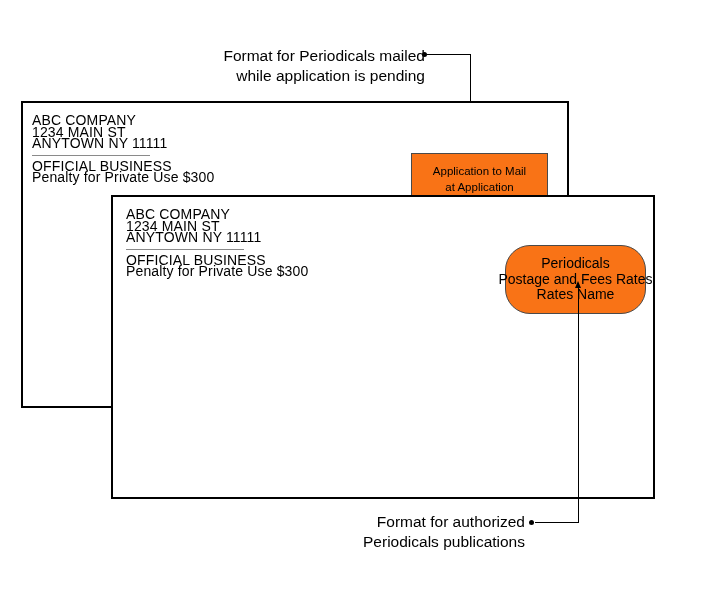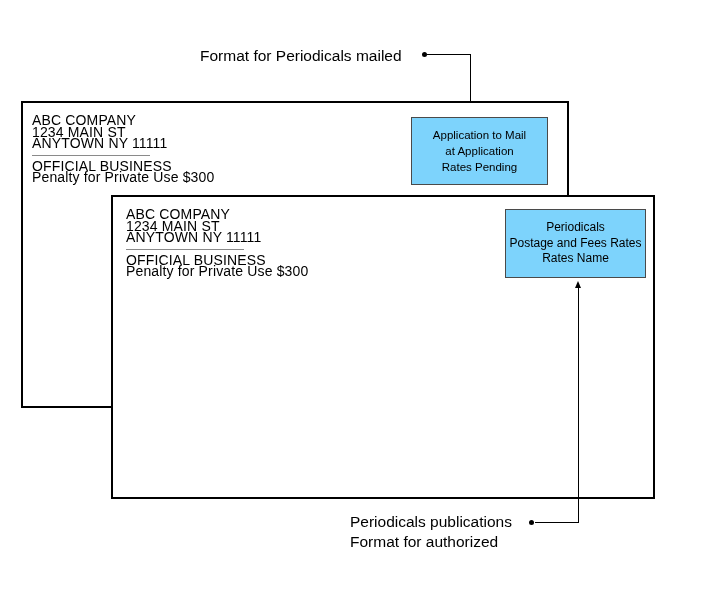--- a/index.html
+++ b/index.html
@@ -19,21 +19,21 @@
     background: #ffffff;
   }
 
   
   .caption {
     position: absolute;
     font-size: 15.5px;
     line-height: 20px;
     color: #000000;
     white-space: nowrap;
-    text-align: left;
+    text-align: right;
   }
   .caption .cap-line {
     display: block;
   }
 
   
   .leader-dot {
     position: absolute;
     width: 5px;
     height: 5px;
@@ -89,48 +89,51 @@
     width: 118px;
     height: 1px;
     background: #8a8a8a;
     margin: 5px 0 5px 0;
   }
 
   
   .imprint {
     position: absolute;
     box-sizing: border-box;
-    background: #7dd3fc;
+    background: #f97316;
     border: 1px solid #4a4a4a;
     display: flex;
     flex-direction: column;
     align-items: center;
     justify-content: center;
     text-align: center;
     color: #000000;
     white-space: nowrap;
+    margin-top: 36px;
   }
   .imprint .imp-line { display: block; }
 
   #imprint-pending {
     font-size: 11.5px;
     line-height: 16px;
   }
   #imprint-authorized {
-    font-size: 12px;
+    font-size: 14px;
     line-height: 15.5px;
+    border-radius: 25px;
   }
 </style>
 </head>
 <body>
 
 <div id="stage">
 
   <div class="caption" id="caption-top" style="left:200px; top:46px; width:225px;">
     <span class="cap-line">Format for Periodicals mailed</span>
+    <span class="cap-line">while application is pending</span>
   </div>
 
   <div class="leader-dot" style="left:422px; top:52px;"></div>
   <div class="leader-h" style="left:427px; top:54px; width:44px;"></div>
   <div class="leader-v" style="left:470px; top:54px; height:58px;"></div>
   <div class="arrow-down" style="left:467px; top:110px;"></div>
 
   <div class="envelope" id="envelope-pending" style="left:21px; top:101px; width:548px; height:307px; z-index:1;">
 
     <div class="addr-block" style="left:9px; top:12px;">
@@ -166,17 +169,17 @@
     <span class="imp-line">Postage and Fees Rates</span>
     <span class="imp-line">Rates Name</span>
   </div>
 
   <div class="leader-v" style="left:578px; top:288px; height:234px; z-index:5;"></div>
   <div class="arrow-up" style="left:575px; top:281px; z-index:5;"></div>
   <div class="leader-h" style="left:535px; top:522px; width:44px; z-index:5;"></div>
   <div class="leader-dot" style="left:529px; top:520px; z-index:5;"></div>
 
   <div class="caption" id="caption-bottom" style="left:350px; top:512px; width:175px;">
+    <span class="cap-line">Format for authorized</span>
     <span class="cap-line">Periodicals publications</span>
-    <span class="cap-line">Format for authorized</span>
   </div>
 
 </div>
 
 </body></html>

